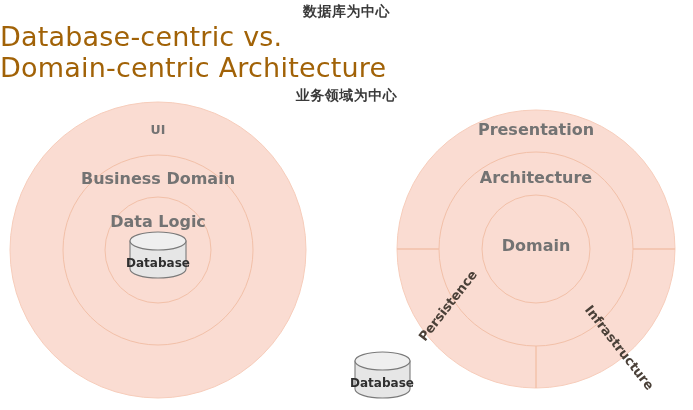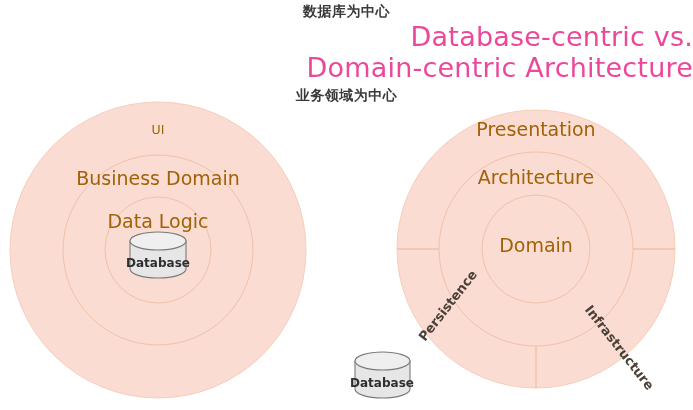--- a/index.html
+++ b/index.html
@@ -33,41 +33,41 @@
     letter-spacing: 0.5px;
     white-space: nowrap;
   }
   #title-zh-top { top: 3px; }
   #title-zh-bottom { top: 87px; }
 
   .title-en {
     position: absolute;
     left: 0;
     width: 693px;
-    text-align: right;
+    text-align: left;
     font-family: "DejaVu Sans", "Liberation Sans", sans-serif;
     font-size: 27px;
     font-weight: 400;
-    color: #ec4899;
+    color: #a16207;
     letter-spacing: 0.2px;
     white-space: nowrap;
   }
   #title-en-1 { top: 21px; }
   #title-en-2 { top: 52px; }
 
   .ring-label {
     position: absolute;
     text-align: right;
     font-family: "DejaVu Sans", "Liberation Sans", sans-serif;
-    font-weight: 400;
-    color: #a16207;
+    font-weight: 700;
+    color: #737373;
     white-space: nowrap;
     transform: translate(-50%, -50%);
   }
-  .ring-label.lg { font-size: 19px; }
+  .ring-label.lg { font-size: 16px; }
   .ring-label.sm { font-size: 12.5px; }
 
   .sector-label {
     position: absolute;
     font-family: "DejaVu Sans", "Liberation Sans", sans-serif;
     font-weight: 700;
     font-size: 13px;
     color: #4a4038;
     white-space: nowrap;
     transform-origin: 50% 50%;

